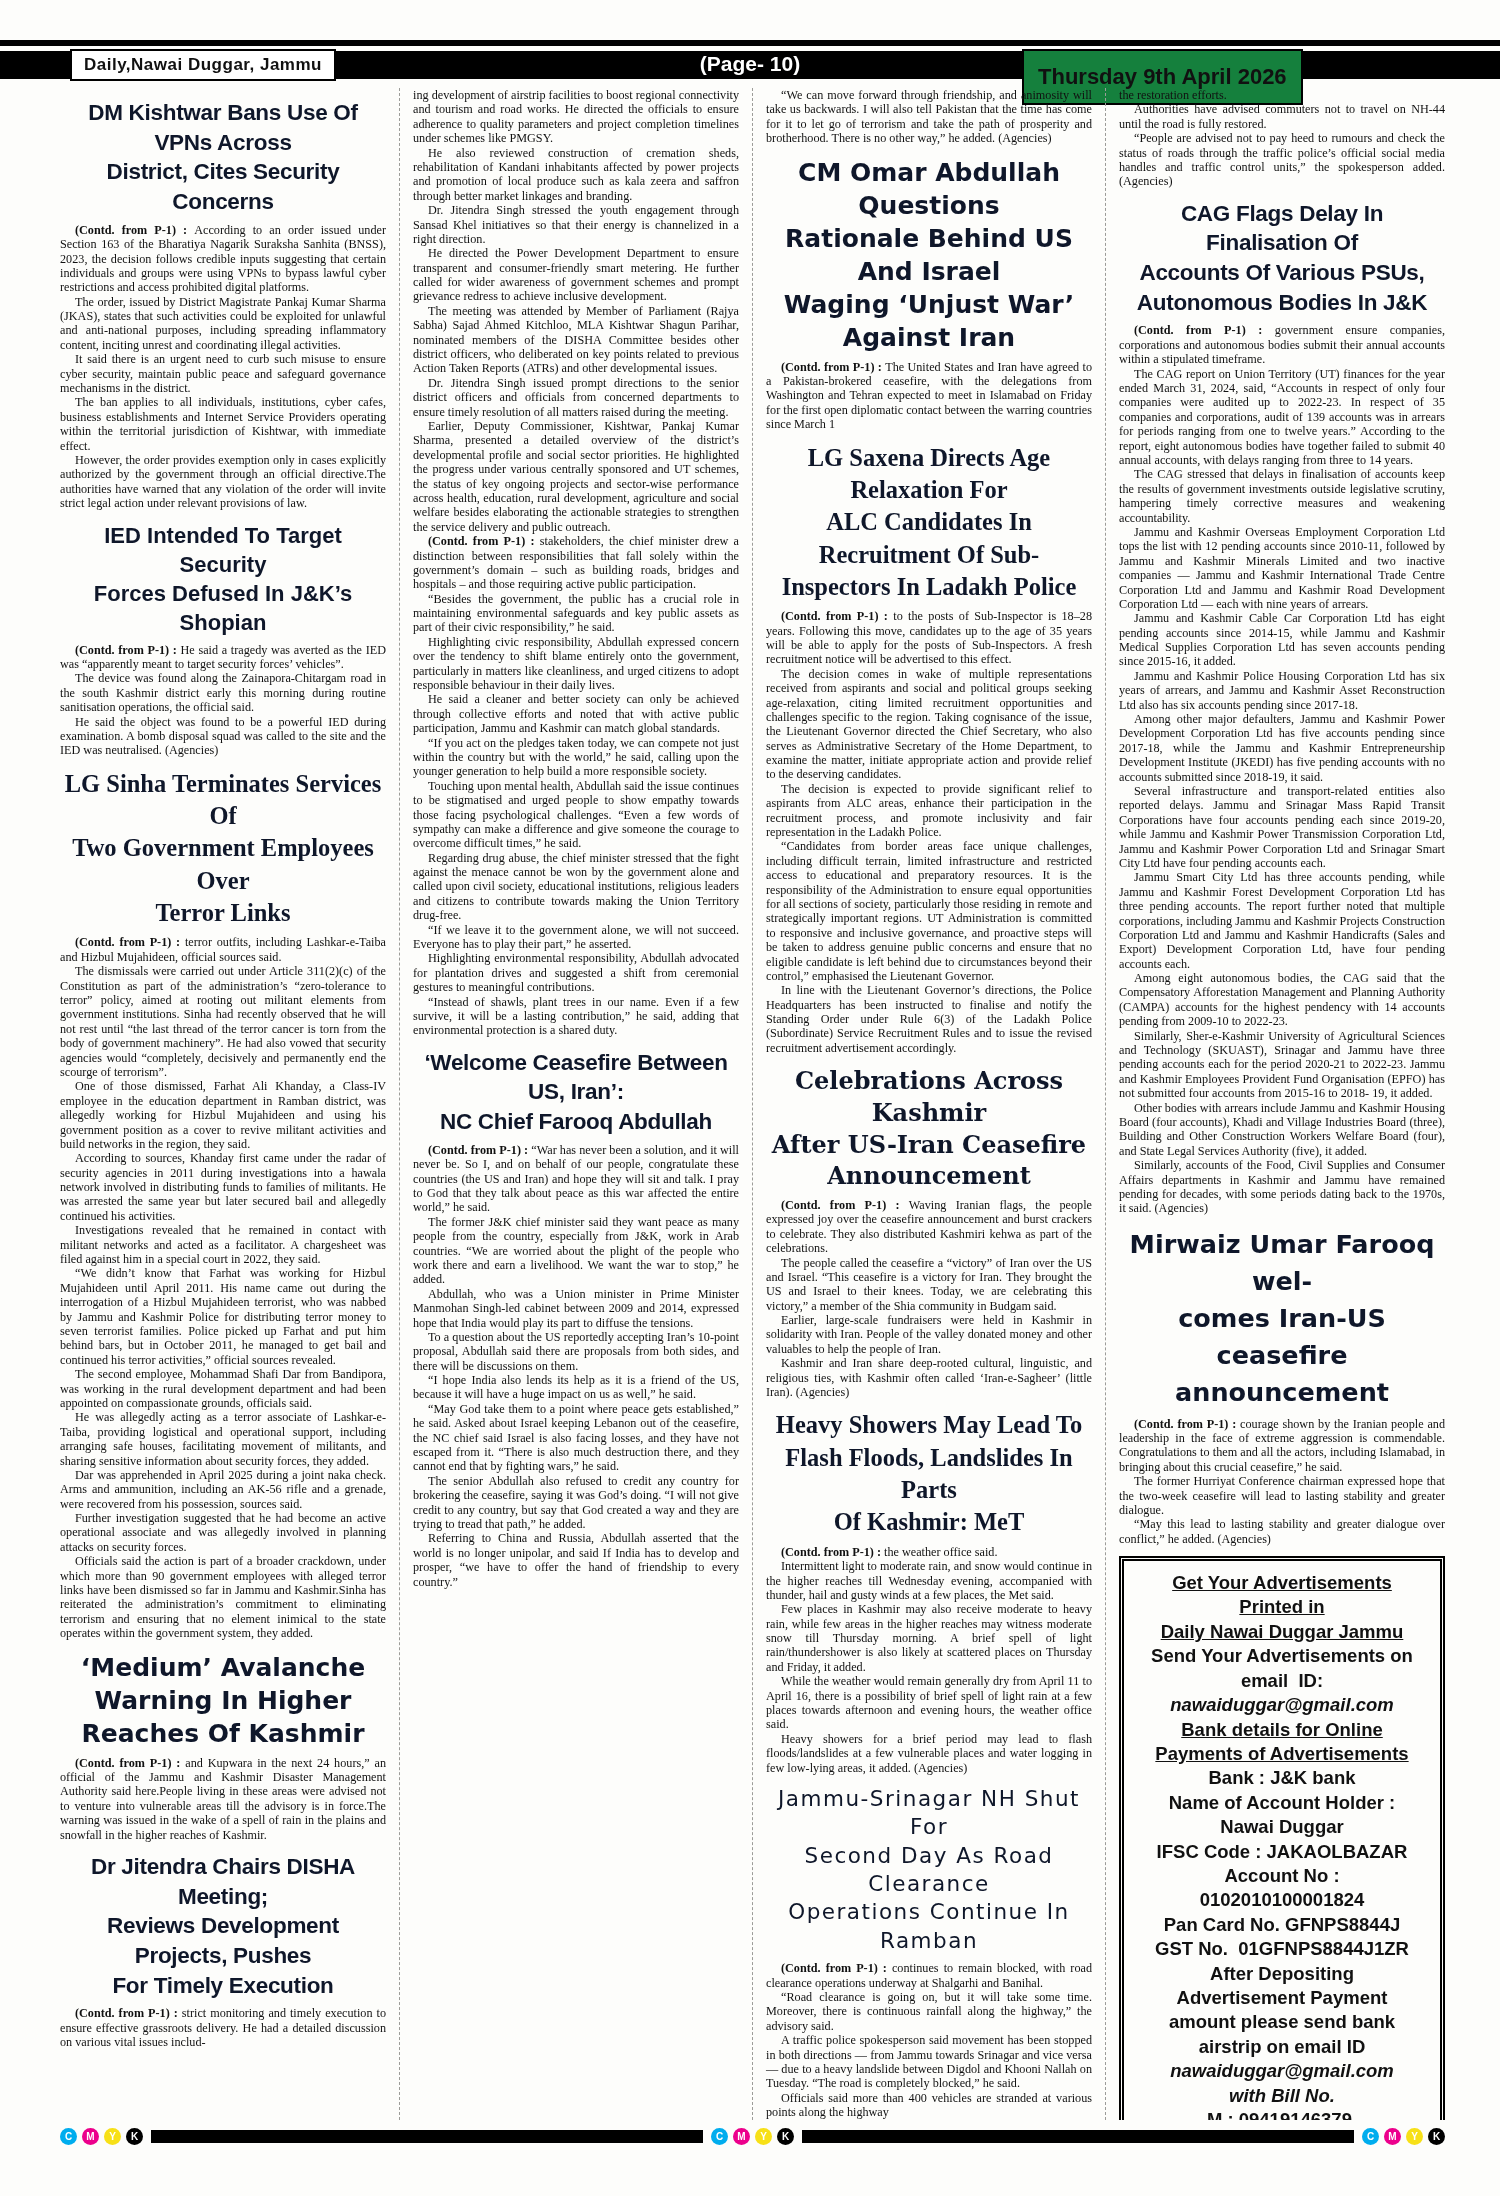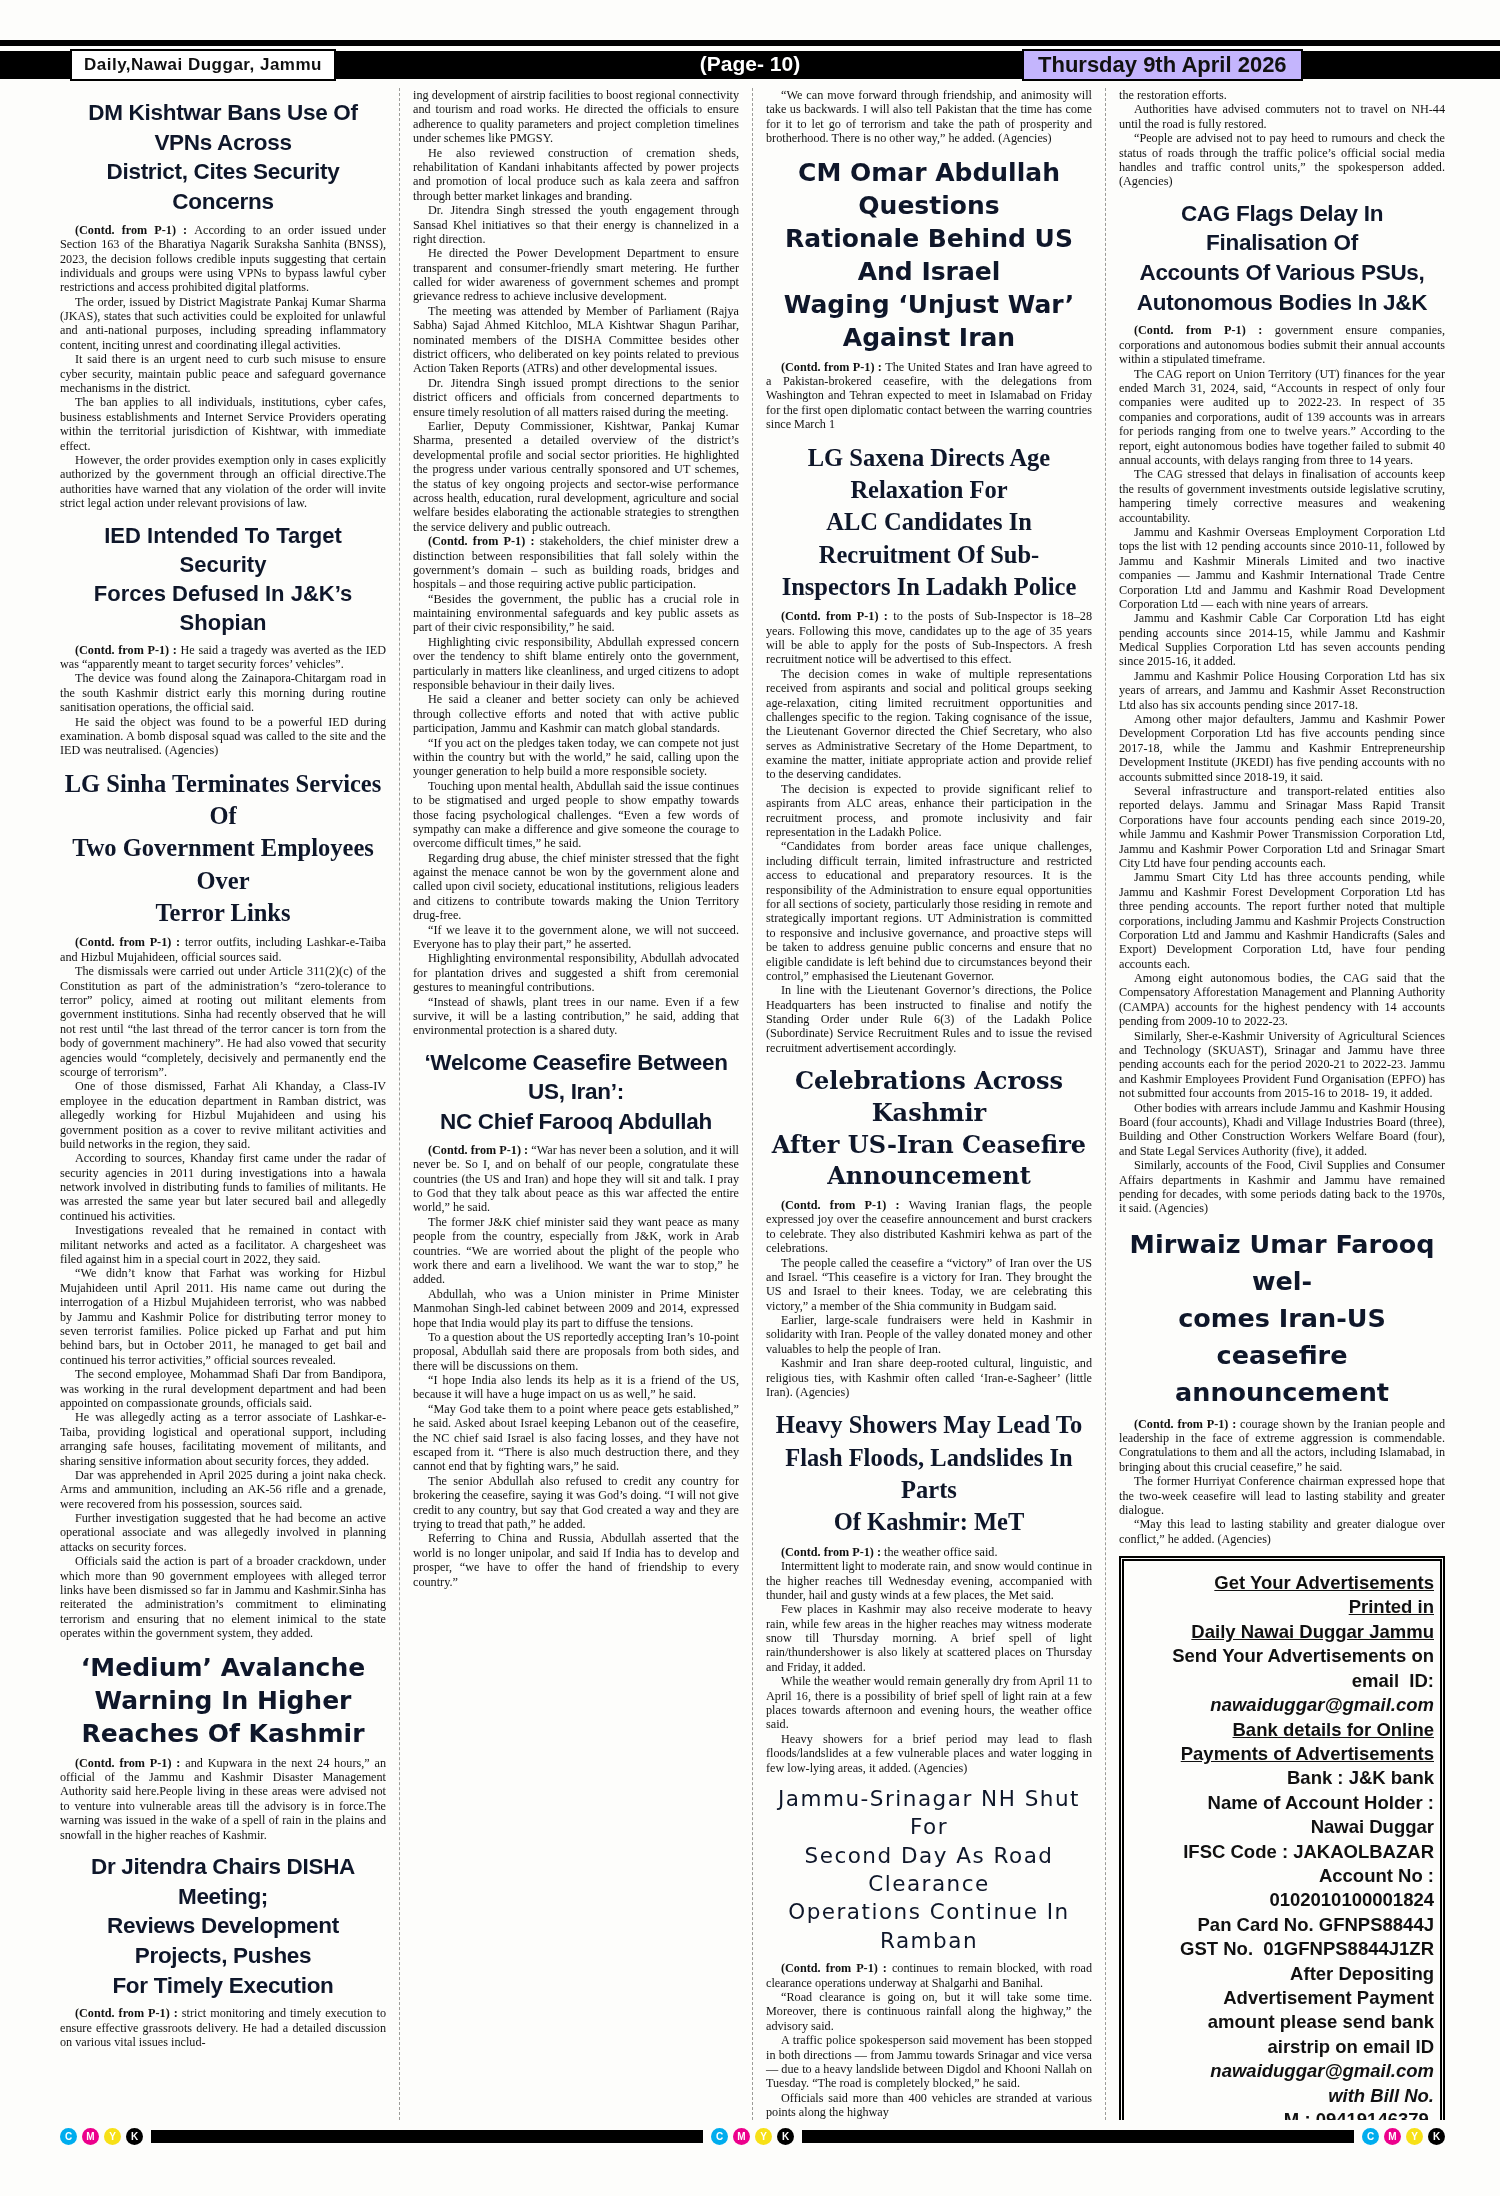--- a/index.html
+++ b/index.html
@@ -7,43 +7,43 @@
         font-family:"Liberation Serif",serif;color:#111;}
   
   .header{position:absolute;top:40px;left:0;width:100%;}
   .header .rule{height:6px;background:#000;margin:0 0 5px 0;}
   .band{position:relative;height:28px;background:#000;}
   .mast-box{position:absolute;left:70px;top:-2px;height:28px;background:#fff;border:2px solid #000;
             display:flex;align-items:center;padding:0 12px;
             font-family:"Liberation Sans",sans-serif;font-weight:bold;font-size:17px;letter-spacing:.5px;}
   .page-label{position:absolute;left:50%;top:1px;transform:translateX(-50%);color:#fff;
               font-family:"Liberation Sans",sans-serif;font-weight:bold;font-size:21px;}
-  .date-box{position:absolute;left:1022px;top:-2px;height:28px;background:#c4b5fd;border:2px solid #000;
-            display:flex;align-items:center;padding:0 14px;
+  .date-box{position:absolute;left:1022px;top:-2px;height:28px;background:#15803d;border:2px solid #000;
+            display:flex;align-items:center;padding:12px 14px;
             font-family:"Liberation Sans",sans-serif;font-weight:bold;font-size:22px;}
   
   .columns{position:absolute;top:88px;left:60px;right:55px;display:flex;gap:13px;height:2032px;}
   .col{flex:1 1 0;overflow:hidden;height:100%;}
   .col:not(:first-child){border-left:1px dashed #9c9c98;padding-left:13px;}
   article{margin:0;}
   .hl{text-align:center;margin:10px 0 6px 0;white-space:pre-line;line-height:1.32;color:#0f172a;}
   .hl-impact{font-family:"Liberation Sans",sans-serif;font-weight:bold;font-size:22.5px;letter-spacing:-0.3px;}
   .hl-sans{font-family:"Liberation Sans",sans-serif;font-weight:bold;font-size:22px;}
   .hl-sans-big{font-family:"DejaVu Sans",sans-serif;font-weight:bold;font-size:25px;}
   .hl-serif{font-family:"Liberation Serif",serif;font-weight:bold;font-size:24.5px;}
   .hl-slab{font-family:"DejaVu Serif",serif;font-weight:bold;font-size:24px;}
   .hl-spaced{font-family:"DejaVu Sans",sans-serif;font-weight:normal;font-size:21.5px;letter-spacing:1.5px;}
   .hl-light{font-family:"DejaVu Sans",sans-serif;font-weight:bold;font-size:25.5px;line-height:1.45;}
   p{margin:0;font-size:12.2px;line-height:1.18;text-align:justify;text-indent:15px;}
   p.noindent{text-indent:0;}
   .lead{font-weight:bold;}
   
   .adbox{border:5px double #000;margin-top:10px;padding:10px 6px 12px 6px;text-align:center;
          font-family:"Liberation Sans",sans-serif;font-weight:bold;font-size:18.5px;line-height:1.32;}
-  .ad-line{white-space:pre-wrap;text-align:right;}
+  .ad-line{white-space:pre-wrap;}
   .ad-line.u{text-decoration:underline;}
   .ad-line.it{font-style:italic;}
   
   .footer{position:absolute;left:60px;right:55px;top:2128px;display:flex;align-items:center;gap:8px;}
   .cmyk-group{display:flex;gap:5px;align-items:center;}
   .cmyk-dot{width:17px;height:17px;border-radius:50%;display:flex;align-items:center;justify-content:center;
             color:#fff;font-family:"Liberation Sans",sans-serif;font-weight:bold;font-size:10px;}
   .bar{flex:1 1 0;height:13px;background:#000;}
 </style>
 </head>

